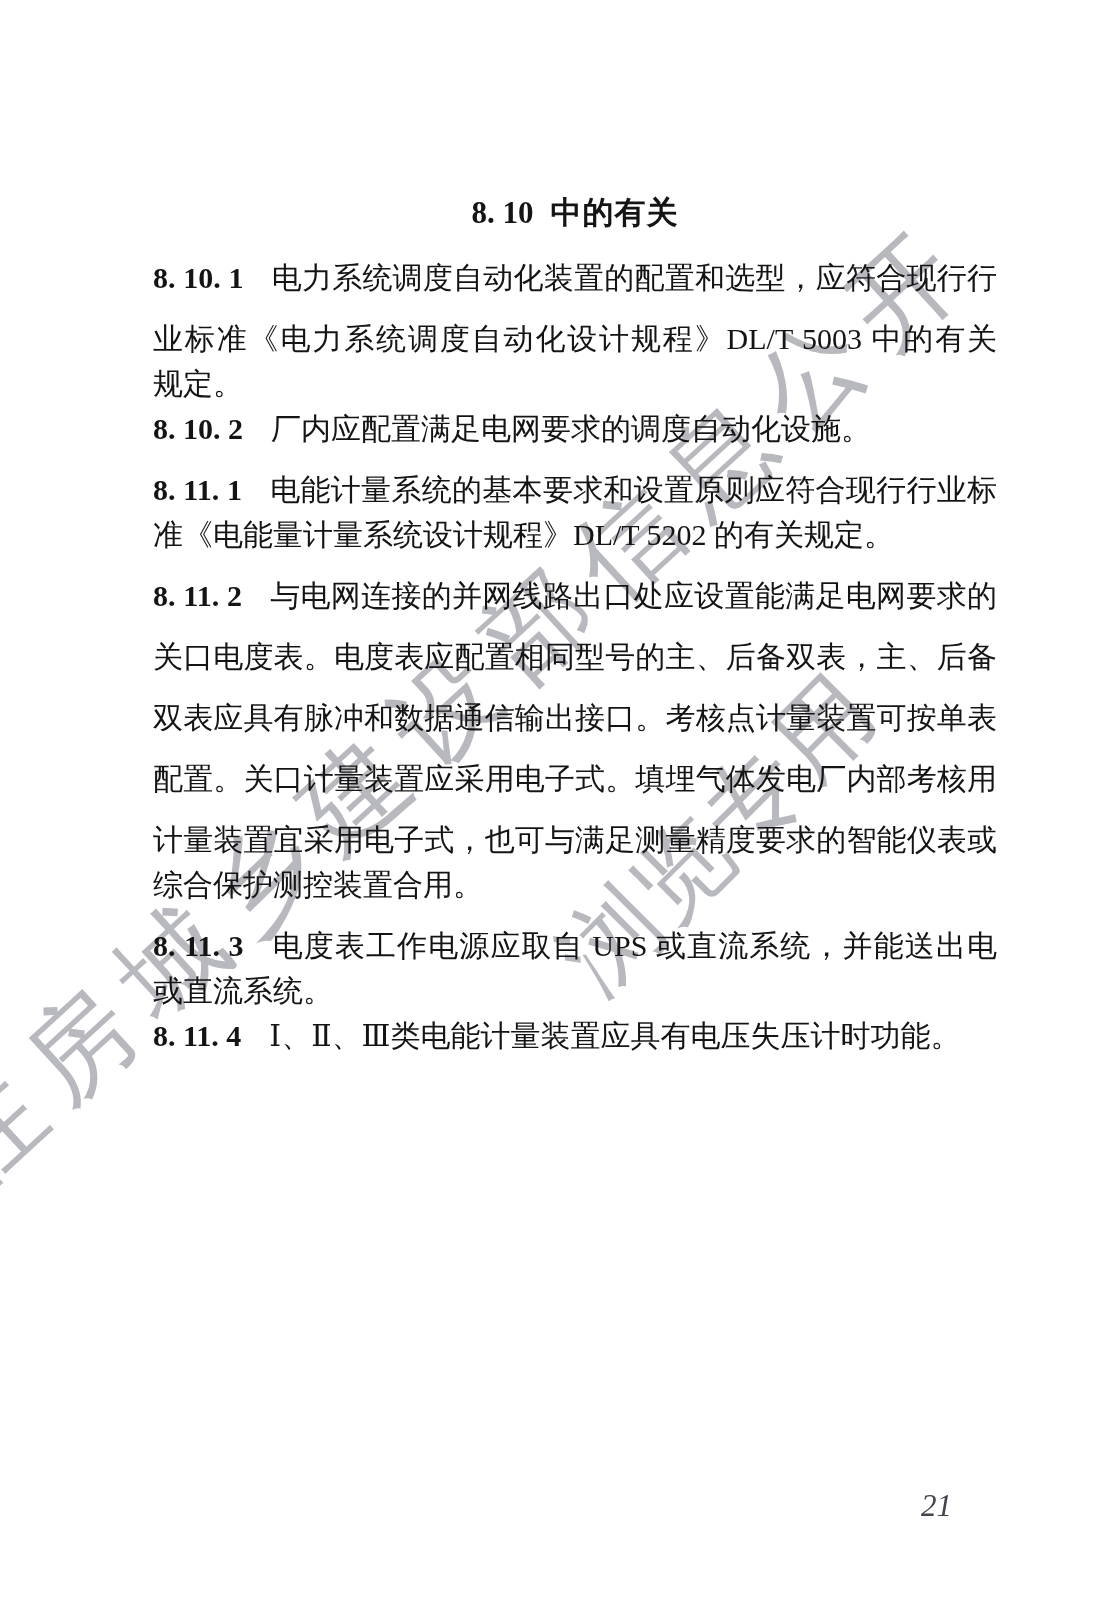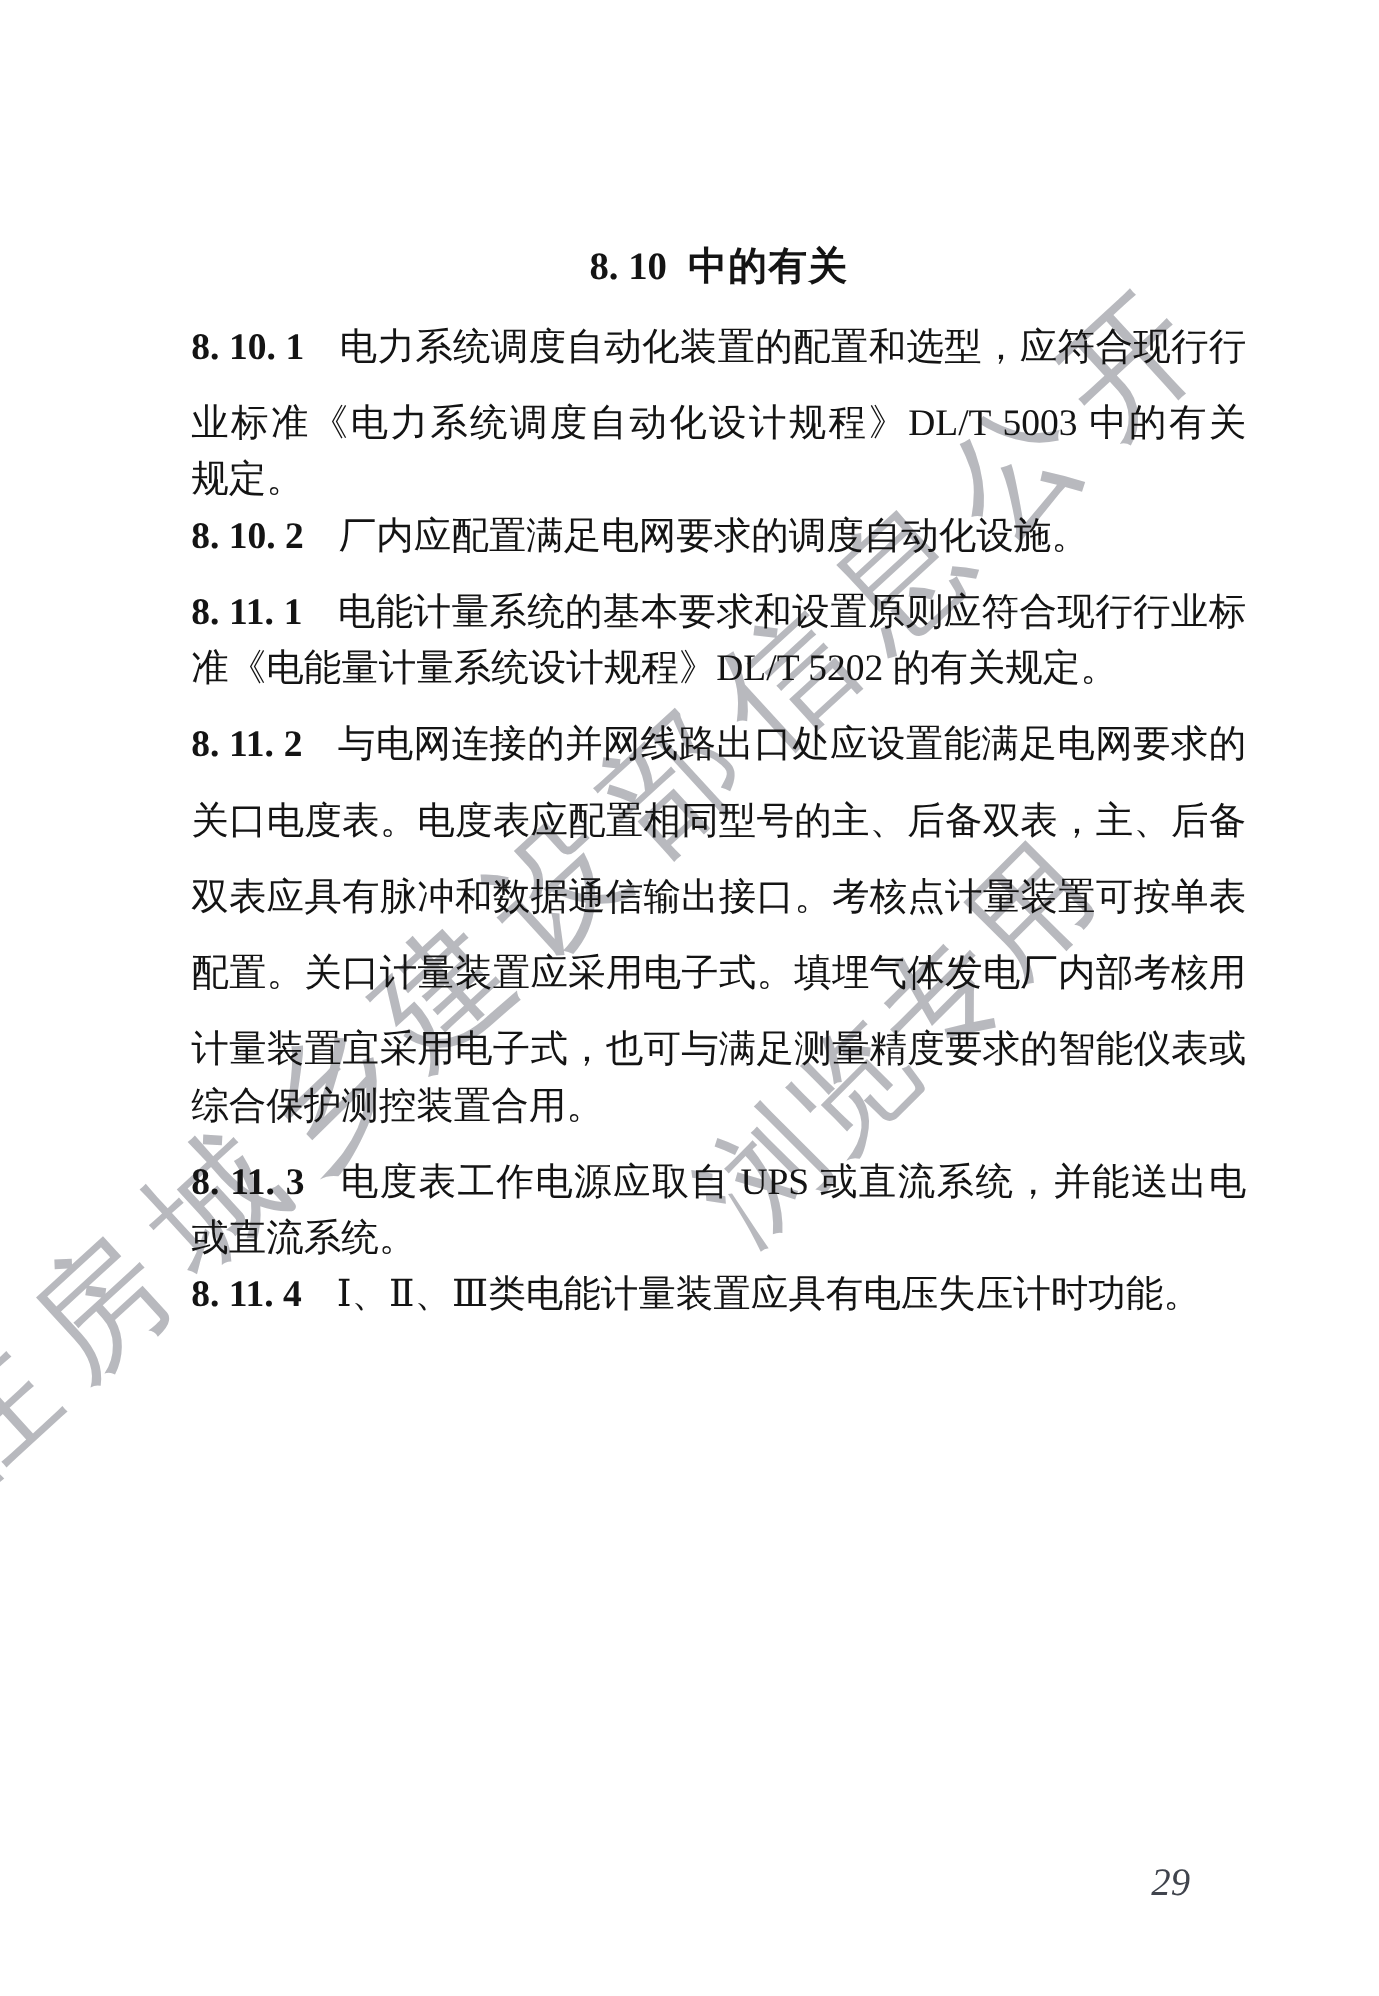--- a/index.html
+++ b/index.html
@@ -91,15 +91,15 @@
       <div class="line fill"><span class="c-num">8. 11. 3</span><span>电度表工作电源应取自 UPS 或直流系统，并能送出电</span></div>
       <div class="line">或直流系统。</div>
     </div>
 
     <div>
       <div class="line"><span class="c-num">8. 11. 4</span><span>Ⅰ、Ⅱ、Ⅲ类电能计量装置应具有电压失压计时功能。</span></div>
     </div>
 
   </div>
 
-  <div class="page-number">29</div>
+  <div class="page-number">21</div>
 
 </div>
 
 </body></html>

